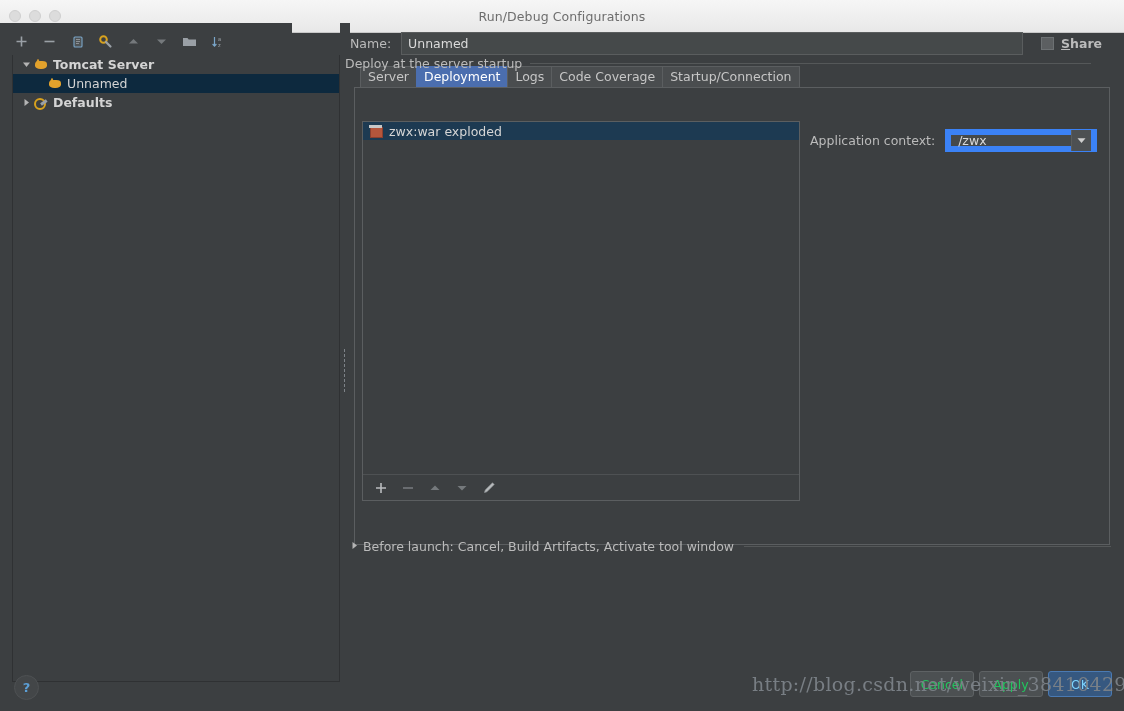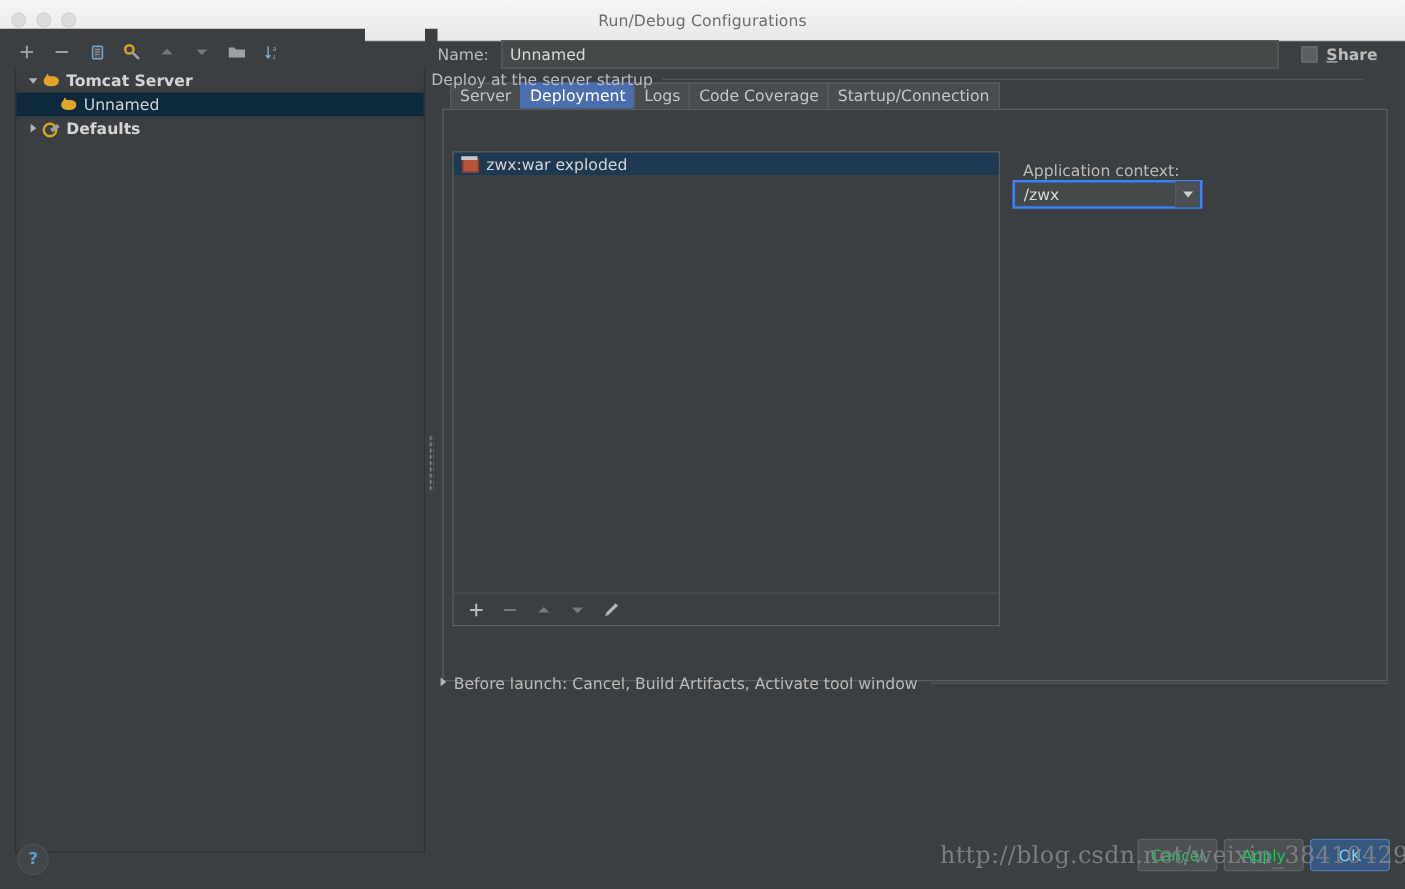--- a/index.html
+++ b/index.html
@@ -215,26 +215,26 @@
   }
   .dt-ico {
     width: 16px; height: 16px;
     display: flex; align-items: center; justify-content: center;
     color: #9aa0a6; font-size: 14px; line-height: 1;
   }
 
   
   .ctx-row {
     position: absolute; left: 470px; top: 106px;
-    display: flex; align-items: center; flex-direction: column;
+    display: flex; align-items: center;
   }
   .ctx-label { color: #bbbbbb; font-size: 12.5px; margin-right: 10px; }
   .ctx-combo {
     width: 152px; height: 23px;
-    background: #45494a; border: 2px solid #3b82f6;
+    background: #45494a; border: 6px solid #3b82f6;
     display: flex; align-items: center;
   }
   .ctx-value {
     flex: 1; padding-left: 7px; color: #dadada; font-size: 12.5px;
   }
   .ctx-arrow {
     width: 20px; height: 21px;
     background: #4d5052; border-left: 1px solid #5a5d5e;
     display: flex; align-items: center; justify-content: center;
     color: #cfcfcf; font-size: 8px;

